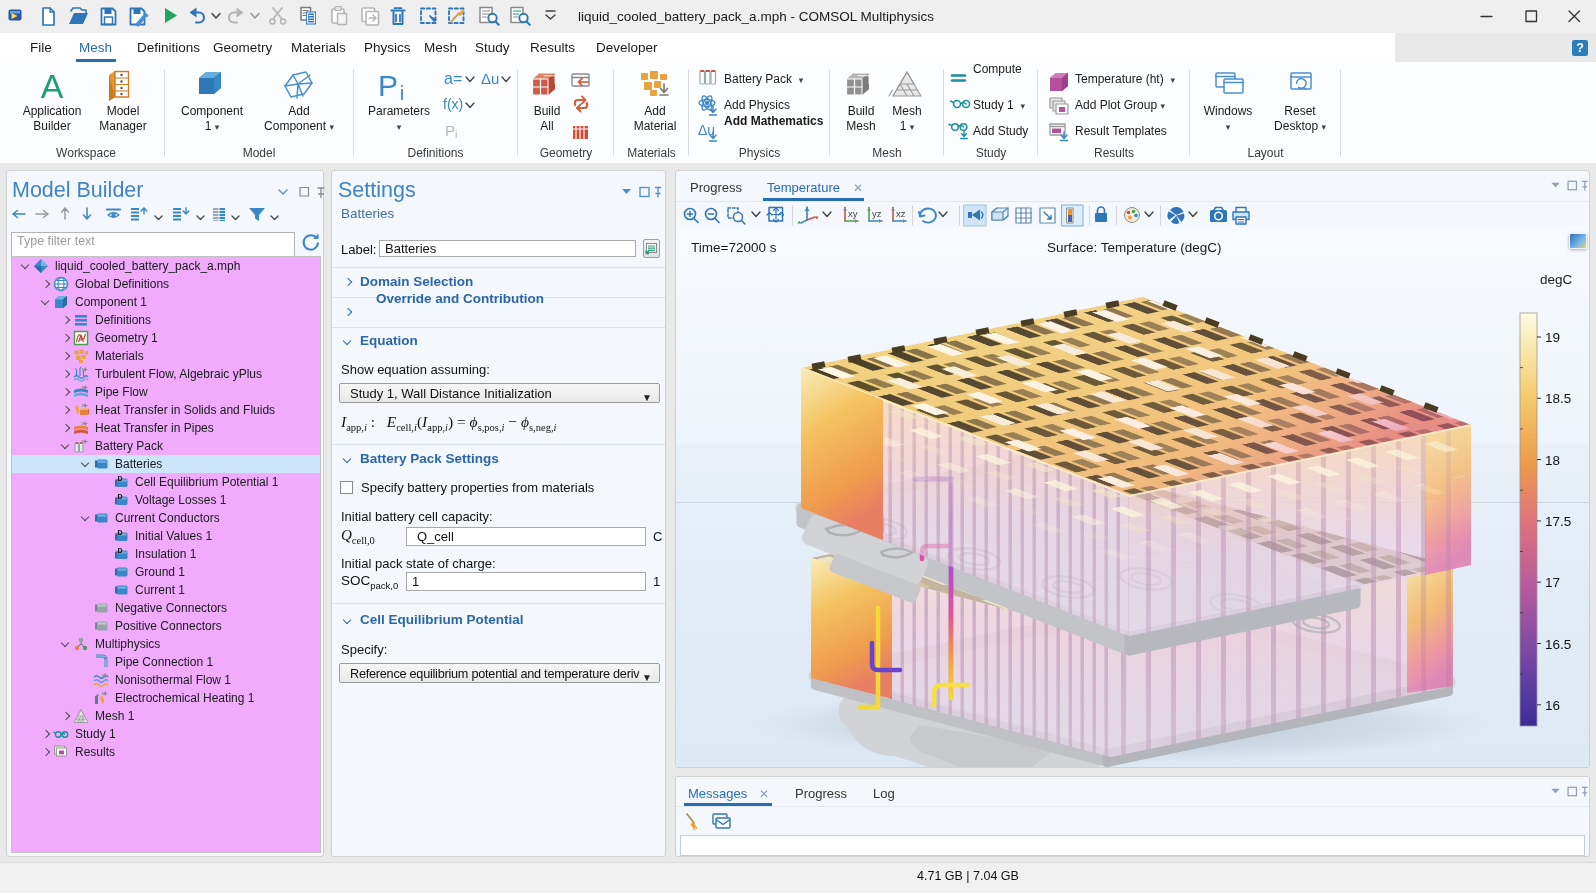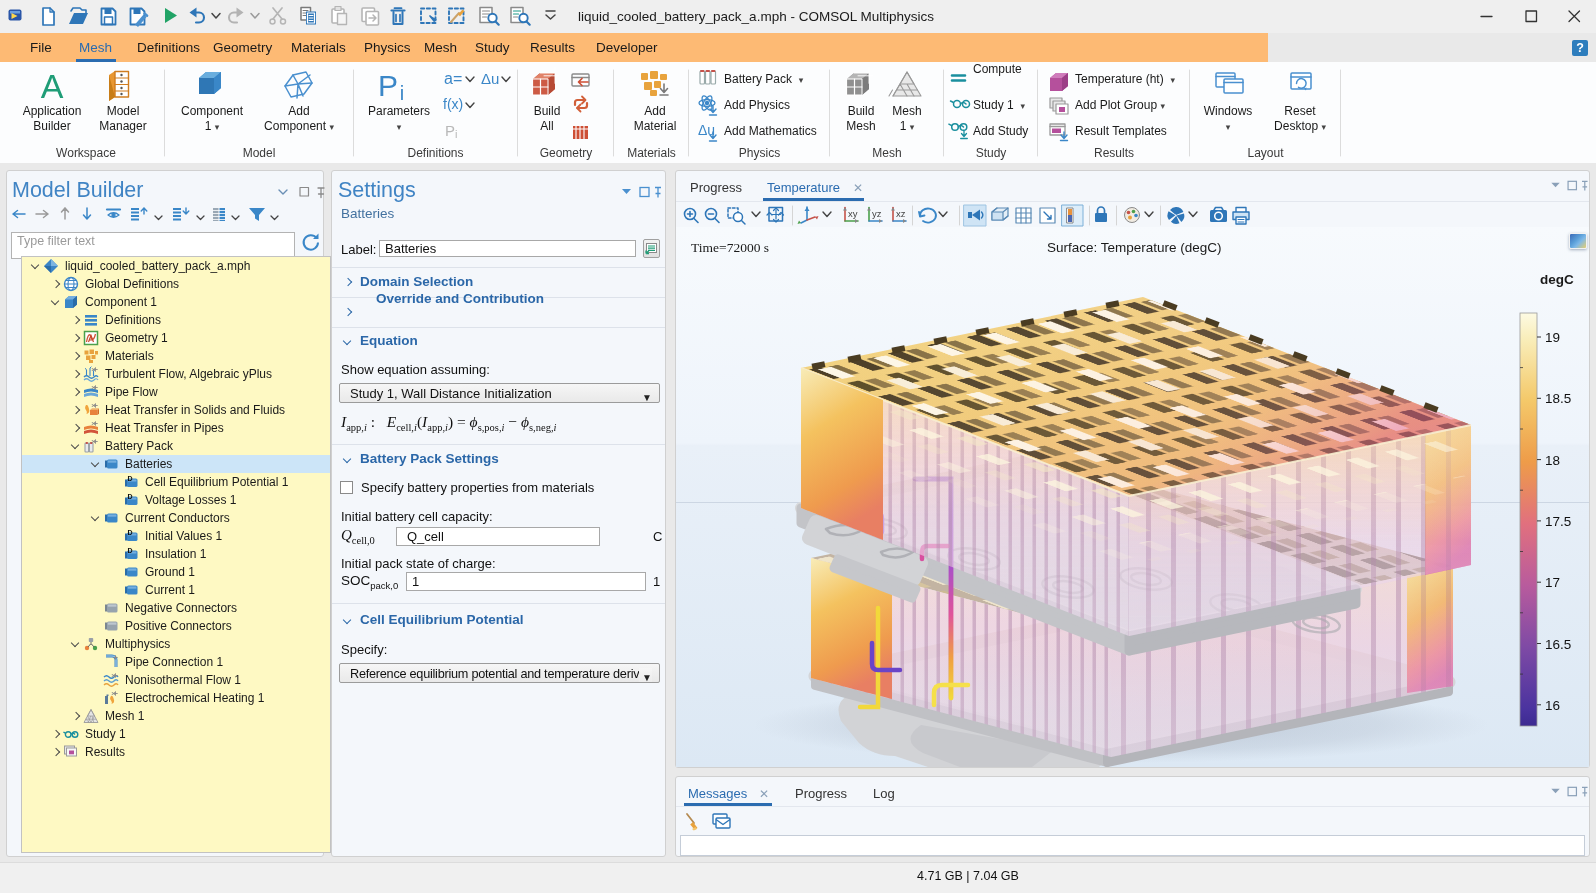--- a/index.html
+++ b/index.html
@@ -2,38 +2,38 @@
 <html><head>
 <meta charset="utf-8">
 <style>
 * { margin:0; padding:0; box-sizing:border-box; }
 html,body { width:1596px; height:893px; overflow:hidden; }
 body { font-family:"Liberation Sans", sans-serif; font-size:12px; color:#1a1a1a; background:#e9e9e9; position:relative; }
 .abs { position:absolute; }
 .t { position:absolute; white-space:nowrap; }
 
 #titlebar { position:absolute; left:0; top:0; width:1596px; height:33px; background:#efefef; }
-#menubar { position:absolute; left:0; top:33px; width:1268px; height:29px; background:#fdba74; }
+#menubar { position:absolute; left:0; top:33px; width:1395px; height:29px; background:#ffffff; }
 .menu-item { position:absolute; top:7px; font-size:13.5px; color:#1a1a1a; }
 .menu-item.sel { color:#2b6cb0; }
 #home-underline { position:absolute; left:76px; top:26px; width:40px; height:3px; background:#2b6cb0; }
 
 #ribbon { position:absolute; left:0; top:62px; width:1596px; height:102px; background:#fcfdfe; border-bottom:1px solid #d4d4d4; }
 .rib-label { position:absolute; top:84px; width:100%; text-align:center; font-size:12px; color:#3a3a3a; }
 .ct { position:absolute; transform:translateX(-50%); white-space:nowrap; font-size:12px; text-align:center; line-height:15px; }
 .chev { color:#444; font-size:9px; }
 
 #desk { position:absolute; left:0; top:163px; width:1596px; height:699px; background:#e9e9e9; }
 .card { position:absolute; background:#f4f7fb; border:1px solid #d0d0d0; border-radius:3px; }
 
 #statusbar { position:absolute; left:0; top:862px; width:1596px; height:31px; background:#f0f0f0; border-top:1px solid #dcdcdc; }
 
 .paneltitle { font-size:21.5px; color:#4084c4; }
 .filterbox { position:absolute; background:#fff; border:1px solid #b3b3b3; color:#9a9a9a; font-size:12.5px; }
-.treebox { position:absolute; background:#fef9c3; border:1px solid #c2c2c2; overflow:hidden;margin-left:10px; }
+.treebox { position:absolute; background:#f0abfc; border:1px solid #c2c2c2; overflow:hidden; }
 .trow { height:18px; line-height:18px; white-space:nowrap; font-size:12px; display:flex; align-items:center; }
 .trow.sel { background:#cce5f8; }
 .tchev { display:inline-block; width:14px; height:18px; position:relative; flex:none; }
 .tchev.e::before { content:""; position:absolute; left:3px; top:5px; width:5px; height:5px; border-right:1.5px solid #4a4a4a; border-bottom:1.5px solid #4a4a4a; transform:rotate(45deg); }
 .tchev.c::before { content:""; position:absolute; left:4px; top:6px; width:5px; height:5px; border-right:1.5px solid #4a4a4a; border-bottom:1.5px solid #4a4a4a; transform:rotate(-45deg); }
 .tico { display:inline-block; width:16px; height:16px; margin:0 6px 0 0; flex:none; }
 
 .sec-div { position:absolute; left:0; width:100%; height:1px; background:#dde2ea; }
 .sec-head { position:absolute; font-size:13.5px; font-weight:bold; color:#2b67a8; }
 .sec-chev { position:absolute; width:10px; height:10px; }
@@ -430,21 +430,21 @@
 </svg>
 <span class="ct" style="left:52px; top:42px;">Application<br>Builder</span>
 <span class="ct" style="left:123px; top:42px;">Model<br>Manager</span>
 <span class="ct" style="left:212px; top:42px;">Component<br>1 <span class="chev">▾</span></span>
 <span class="ct" style="left:299px; top:42px;">Add<br>Component <span class="chev">▾</span></span>
 <span class="ct" style="left:399px; top:42px;">Parameters<br><span class="chev">▾</span></span>
 <span class="ct" style="left:547px; top:42px;">Build<br>All</span>
 <span class="ct" style="left:655px; top:42px;">Add<br>Material</span>
 <span class="t" style="left:724px; top:10px;">Battery Pack&nbsp;&nbsp;<span class="chev">▾</span></span>
 <span class="t" style="left:724px; top:36px;">Add Physics</span>
-<span class="t" style="left:724px; top:62px;">Add Mathematics</span>
+<span class="t" style="left:724px; top:52px;font-weight:bold;">Add Mathematics</span>
 <span class="ct" style="left:861px; top:42px;">Build<br>Mesh</span>
 <span class="ct" style="left:907px; top:42px;">Mesh<br>1 <span class="chev">▾</span></span>
 <span class="t" style="left:973px; top:0;">Compute</span>
 <span class="t" style="left:973px; top:36px;">Study 1 &nbsp;<span class="chev">▾</span></span>
 <span class="t" style="left:973px; top:62px;">Add Study</span>
 <span class="t" style="left:1075px; top:10px;">Temperature (ht) &nbsp;<span class="chev">▾</span></span>
 <span class="t" style="left:1075px; top:36px;">Add Plot Group <span class="chev">▾</span></span>
 <span class="t" style="left:1075px; top:62px;">Result Templates</span>
 <span class="ct" style="left:1228px; top:42px;">Windows<br><span class="chev">▾</span></span>
 <span class="ct" style="left:1300px; top:42px;">Reset<br>Desktop <span class="chev">▾</span></span>
@@ -763,21 +763,21 @@
     <span class="lbl13" style="left:9px; top:191px;">Show equation assuming:</span>
     <div class="dropd" style="left:7px; top:212px; width:321px; height:20px; line-height:19px; padding-left:10px;">Study 1, Wall Distance Initialization<span class="arr">▼</span></div>
     <div class="t" style="left:9px; top:242px; font-family:'Liberation Serif',serif; font-size:15.5px; color:#111;"><i>I</i><sub style="font-size:10.5px;">app,<i>i</i></sub> :&nbsp;&nbsp; <i>E</i><sub style="font-size:10.5px;">cell,<i>i</i></sub>(<i>I</i><sub style="font-size:10.5px;">app,<i>i</i></sub>) = <i>ϕ</i><sub style="font-size:10.5px;">s,pos,<i>i</i></sub> − <i>ϕ</i><sub style="font-size:10.5px;">s,neg,<i>i</i></sub></div>
     <div class="sec-div" style="top:273px;"></div>
     <span class="sec-chev e2" style="left:11px; top:284px;"></span>
       <span class="sec-head" style="left:28px; top:280px;">Battery Pack Settings</span>
     <div class="abs" style="left:8px; top:310px; width:13px; height:13px; background:#fff; border:1px solid #8a8a8a;"></div>
     <span class="lbl13" style="left:29px; top:309px;">Specify battery properties from materials</span>
     <span class="lbl13" style="left:9px; top:338px;">Initial battery cell capacity:</span>
     <span class="lbl13" style="left:9px; top:356px; font-family:'Liberation Serif',serif; font-size:15px;"><i>Q</i><sub style="font-size:10.5px;">cell,0</sub></span>
-    <div class="fld" style="left:64px; top:356px; width:204px; height:19px; line-height:18px;padding-left:10px;">Q_cell</div>
+    <div class="fld" style="left:74px; top:356px; width:240px; height:19px; line-height:18px;padding-left:10px;">Q_cell</div>
     <span class="lbl13" style="left:321px; top:358px;">C</span>
     <span class="lbl13" style="left:9px; top:385px;">Initial pack state of charge:</span>
     <span class="lbl13" style="left:9px; top:402px; font-size:13.5px;">SOC<sub style="font-size:9.5px;">pack,0</sub></span>
     <div class="fld" style="left:74px; top:401px; width:240px; height:19px; line-height:18px;">1</div>
     <span class="lbl13" style="left:321px; top:403px;">1</span>
     <div class="sec-div" style="top:432px;"></div>
     <span class="sec-chev e2" style="left:11px; top:445px;"></span>
       <span class="sec-head" style="left:28px; top:441px;">Cell Equilibrium Potential</span>
     <span class="lbl13" style="left:9px; top:471px;">Specify:</span>
     <div class="dropd" style="left:7px; top:492px; width:321px; height:20px; line-height:19px; padding-left:10px; overflow:hidden;"><span style="font-size:12.7px; letter-spacing:-0.25px;">Reference equilibrium potential and temperature deriva</span><span class="arr" style="background:linear-gradient(#f6f6f6,#e9e9e9); padding-left:3px;">▼</span></div>
@@ -1124,23 +1124,23 @@
               <rect x="573" y="106" width="14" height="6" transform="rotate(21.3 580 109)"></rect>
               <rect x="617" y="123" width="14" height="6" transform="rotate(21.3 624 126)"></rect>
               <rect x="660" y="140" width="14" height="6" transform="rotate(21.3 667 143)"></rect>
               <rect x="704" y="157" width="14" height="6" transform="rotate(21.3 711 160)"></rect>
               <rect x="748" y="174" width="14" height="6" transform="rotate(21.3 755 177)"></rect>
           </g>
           <polygon points="125,141 207,173 207,313 125,281" fill="url(#leftFace)"></polygon>
         </g>
       </g>
     </svg>
-    <span class="t" style="left:15px; top:69px; font-size:13.5px; color:#1a1a1a;font-family:Liberation Serif, serif;">Time=72000 s</span>
+    <span class="t" style="left:15px; top:69px; font-size:13.5px; color:#1a1a1a;">Time=72000 s</span>
     <span class="t" style="left:371px; top:69px; font-size:13.5px; color:#1a1a1a;">Surface: Temperature (degC)</span>
-    <span class="t" style="left:864px; top:101px; font-size:13.5px; color:#1a1a1a;font-weight:bold;">degC</span>
+    <span class="t" style="left:864px; top:101px; font-size:13.5px; color:#1a1a1a;">degC</span>
     <div class="abs" style="left:893px; top:62px; width:18px; height:16px; background:linear-gradient(135deg,#3a6ab8 0%,#5a9fd8 40%,#7db8e8 60%,#e8d070 100%); border:1.5px solid #f2f2f2; border-radius:2px; box-shadow:0 1px 3px rgba(60,80,110,0.45);"></div>
     <svg class="abs" style="left:840px; top:138px;" width="70" height="424" viewBox="0 0 70 424">
       <rect x="4" y="4" width="17" height="413" fill="url(#cbG)" stroke="#9a9a9a" stroke-width="0.8"></rect>
       <g stroke="#333" stroke-width="1">
           <path d="M21 28 h4 M21 89.3 h4 M21 150.6 h4 M21 211.9 h4 M21 273.2 h4 M21 334.5 h4 M21 395.8 h4"></path>
         </g>
       <g stroke="#333" stroke-width="0.8">
           <path d="M4 58.6 h3 M4 120 h3 M4 181.2 h3 M4 242.5 h3 M4 303.8 h3 M4 365.1 h3"></path>
         </g>
       <g font-family="Liberation Sans" font-size="13.5" fill="#111">

